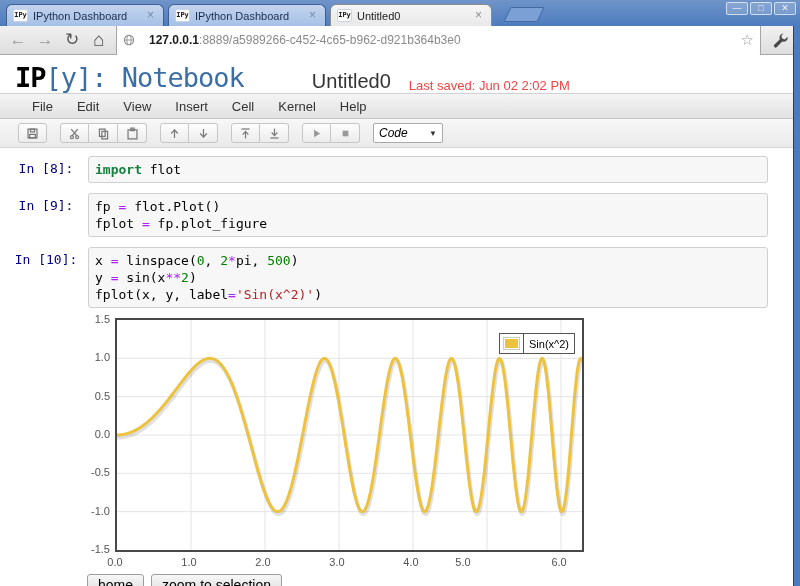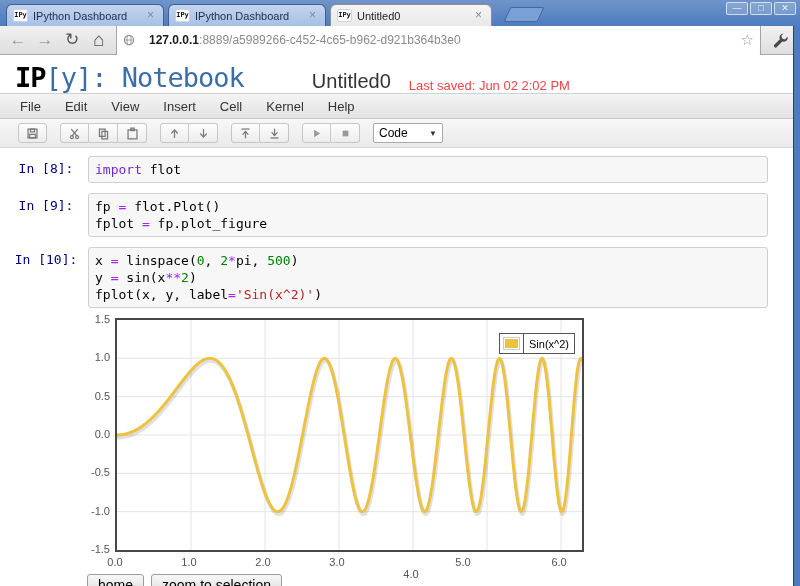--- a/index.html
+++ b/index.html
@@ -47,45 +47,45 @@
   
   .nb-area { position:absolute; top:55px; left:0; width:793px; bottom:0; background:#fff; overflow:hidden; }
   .nb-header { height:38px; display:flex; align-items:flex-end; padding:6px 0 0 15px; }
   .logo { font-family:"DejaVu Sans Mono", monospace; font-size:27px; letter-spacing:-1px; white-space:pre; }
   .logo .lg-ip { color:#000; font-weight:bold; }
   .logo .lg-blue { color:#3b6ea5; }
   .nb-title { font-size:20px; color:#333; margin-left:68px; }
   .nb-saved { font-size:13px; color:#ef4444; margin-left:18px; }
 
   .menubar { height:26px; background:linear-gradient(#f4f4f4,#e2e2e2); border-top:1px solid #d2d2d2;
-             border-bottom:1px solid #c6c6c6; display:flex; align-items:flex-end; padding-left:8px; }
+             border-bottom:1px solid #c6c6c6; display:flex; align-items:flex-end; padding-left:20px; }
   .menu-item { font-size:13px; color:#333; padding:4px 12px; }
 
   .nb-toolbar { height:29px; background:linear-gradient(#f7f7f7,#eaeaea); border-bottom:1px solid #d8d8d8;
                 display:flex; align-items:center; padding-left:18px; gap:13px; }
   .tb-group { display:flex; }
   .tb-btn { width:29px; height:20px; background:linear-gradient(#fdfdfd,#ececec); border:1px solid #c6c6c6;
             display:flex; align-items:center; justify-content:center; }
   .tb-btn:first-child { border-radius:3px 0 0 3px; }
   .tb-btn:last-child { border-radius:0 3px 3px 0; }
   .tb-btn:only-child { border-radius:3px; }
   .tb-btn + .tb-btn { border-left:none; }
   .cell-type-select { width:70px; height:20px; background:#fff; border:1px solid #a9a9a9; border-radius:2px;
-                      font-size:12px; color:#000; display:flex; align-items:center; padding:0 5px; }
+                      font-size:12px; color:#000; display:flex; align-items:center; padding:0 5px;font-style:italic; }
   .cell-type-select .sel-label { flex:1; }
   .cell-type-select .sel-arrow { font-size:8px; color:#333; }
 
   
   .cells { padding:8px 25px 0 12px; }
   .cell { display:flex; margin-bottom:10px; }
   .prompt { width:76px; flex:none; text-align:center; padding:5px 8px 0 0;
             font:13px "DejaVu Sans Mono", monospace; color:#000080; }
   .input-box { flex:1; background:#f7f7f7; border:1px solid #cfcfcf; border-radius:3px; padding:4px 6px;
                font:13px/17px "DejaVu Sans Mono", monospace; color:#000; white-space:pre; }
-  .tok-kw { color:#6d28d9; font-weight:normal; }
+  .tok-kw { color:#15803d; font-weight:bold; }
   .tok-num { color:#008000; }
   .tok-op { color:#AA22FF; }
   .tok-str { color:#BA2121; }
 
   
   .plot-output { position:relative; margin-left:103px; height:252px; }
   .plot-box { position:absolute; left:0; top:0; width:469px; height:234px; border:2px solid #474747; background:#fff; }
   .ytick { position:absolute; right:100%; margin-right:5px; width:40px; text-align:right;
            font-size:11px; color:#545454; }
   .xtick { position:absolute; top:238px; width:40px; margin-left:-20px; text-align:center;
@@ -296,21 +296,21 @@
         <div class="ytick" style="top: 33.3333px;">1.0</div>
         <div class="ytick" style="top: 71.6667px;">0.5</div>
         <div class="ytick" style="top: 110px;">0.0</div>
         <div class="ytick" style="top: 148.333px;">-0.5</div>
         <div class="ytick" style="top: 186.667px;">-1.0</div>
         <div class="ytick" style="top: 225px;">-1.5</div>
         <div class="xtick" style="left: 0px;">0.0</div>
         <div class="xtick" style="left: 74.0069px;">1.0</div>
         <div class="xtick" style="left: 148.014px;">2.0</div>
         <div class="xtick" style="left: 222.021px;">3.0</div>
-        <div class="xtick" style="left: 296.028px; margin-top: 12px;">4.0</div>
+        <div class="xtick" style="left: 296.028px;">4.0</div>
         <div class="xtick" style="left: 348px;">5.0</div>
         <div class="xtick" style="left: 444.041px;">6.0</div>
       </div>
       <div class="plot-buttons">
         <button class="plot-btn">home</button>
         <button class="plot-btn">zoom to selection</button>
       </div>
     </div>
 
 </div>

